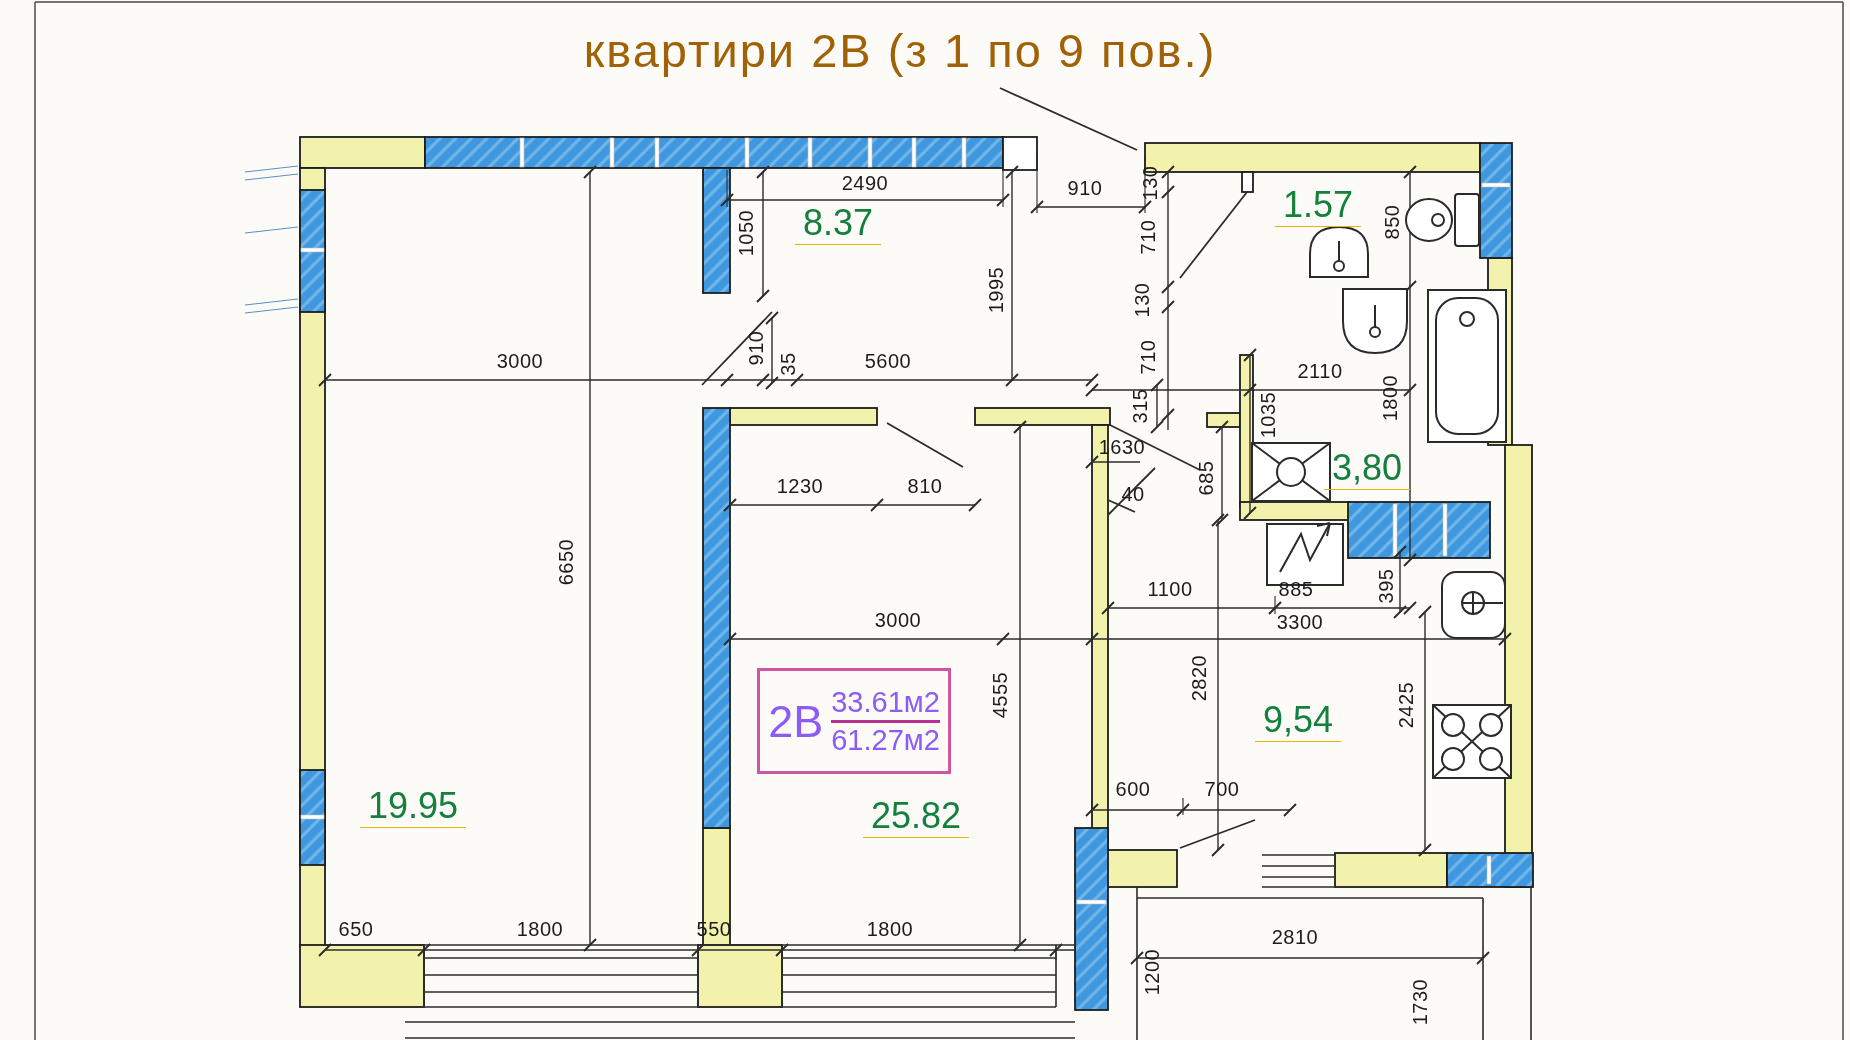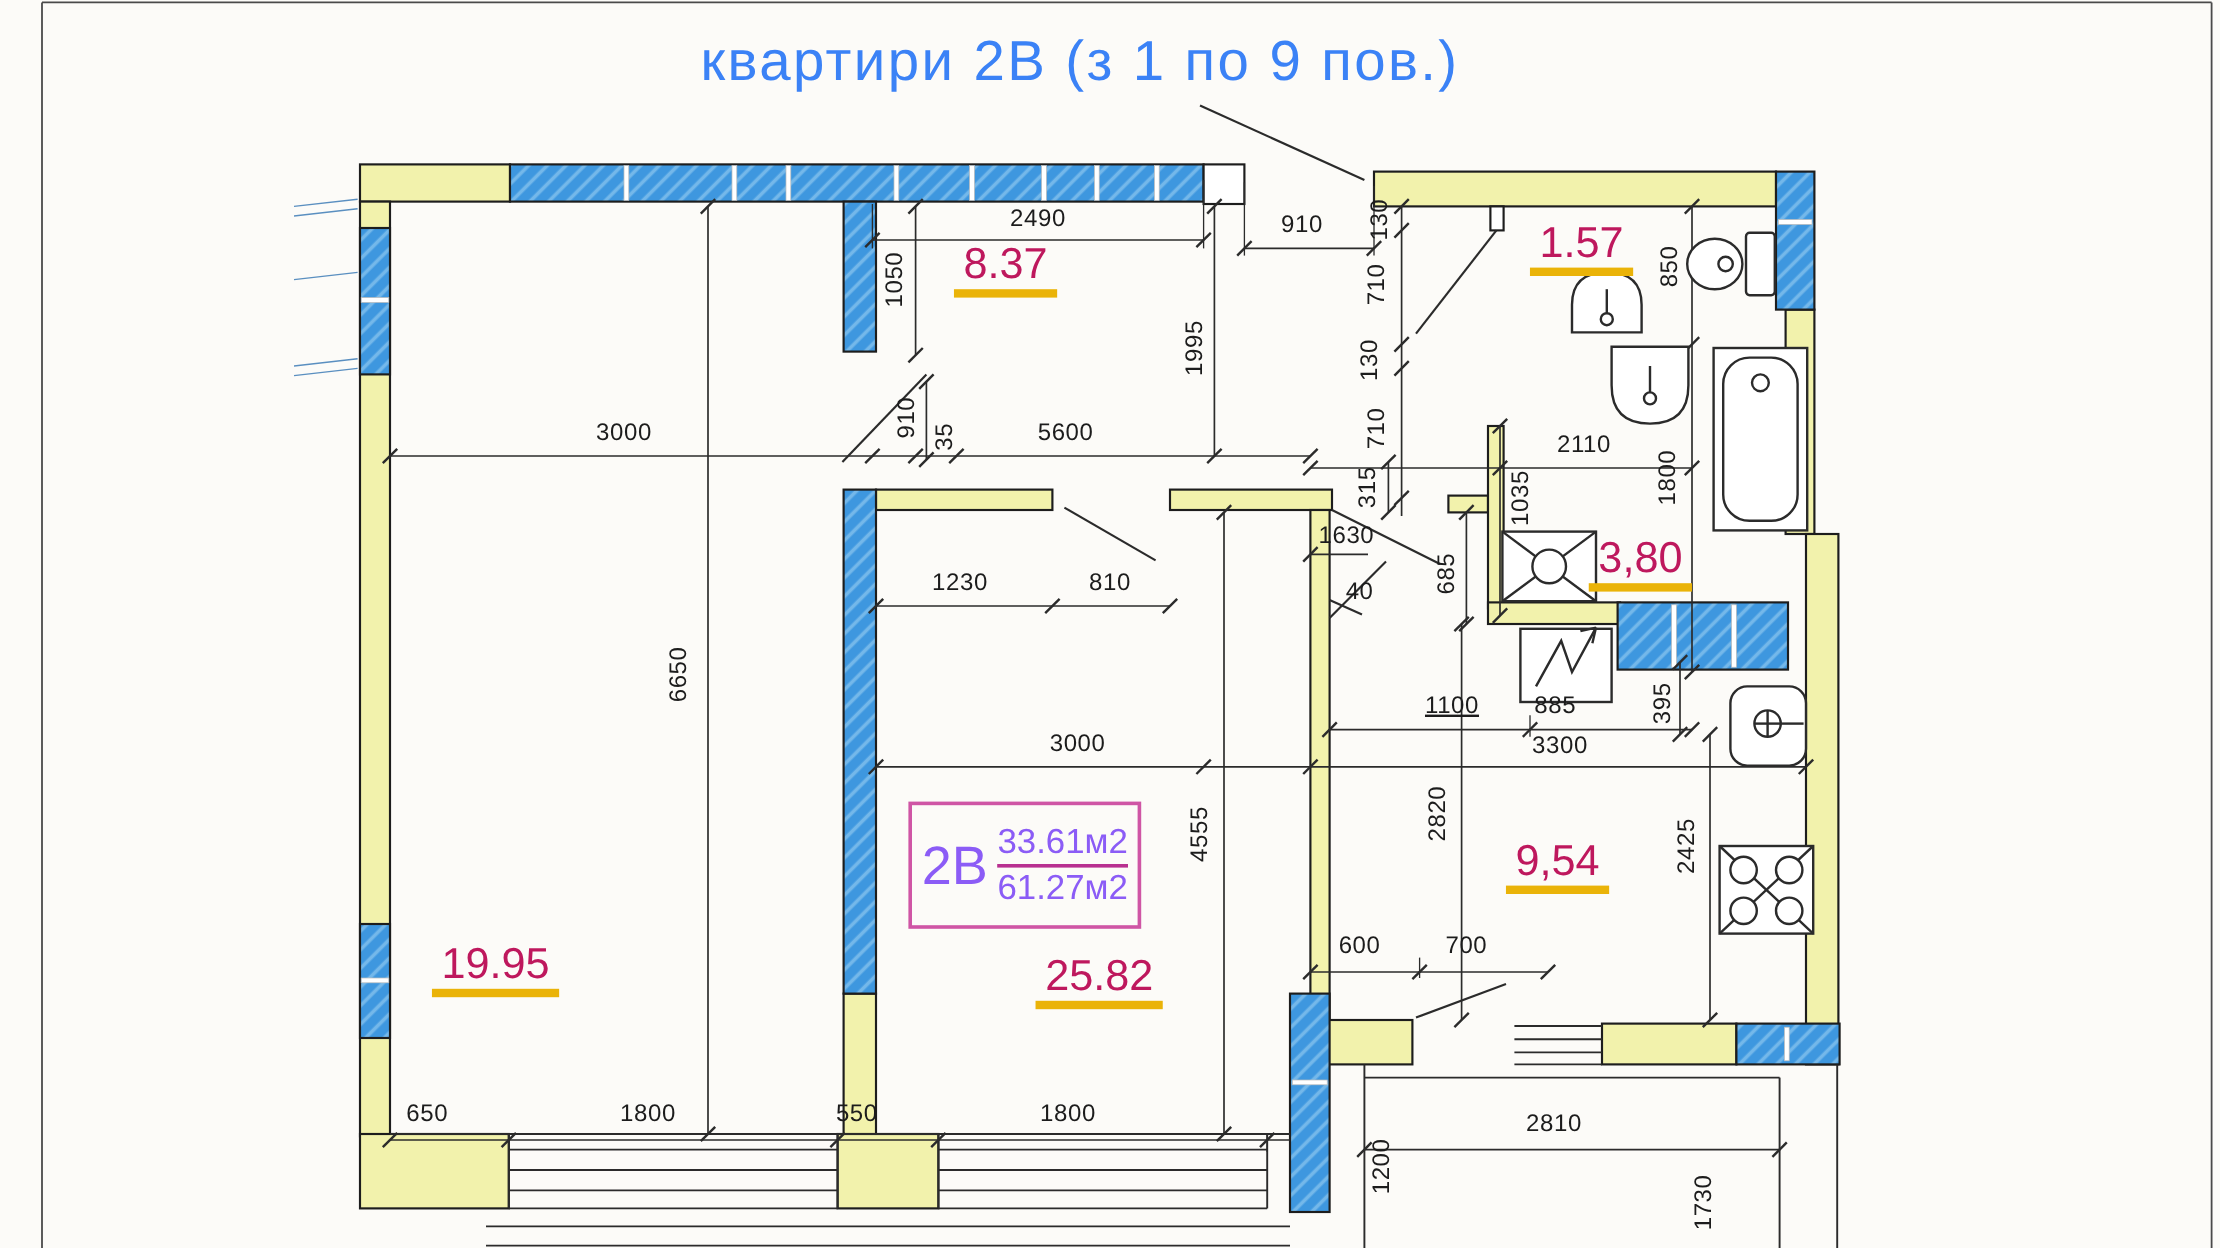--- a/index.html
+++ b/index.html
@@ -2,24 +2,24 @@
 <html><head>
 <meta charset="utf-8">
 <style>
   html,body{margin:0;padding:0;background:#ffffff;}
   #stage{position:relative;width:1850px;height:1040px;background:#fcfbf8;overflow:hidden;
          font-family:"Liberation Sans",sans-serif;}
   #plan-svg{position:absolute;left:0;top:0;}
   .dim{position:absolute;transform:translate(-50%,-50%);font-size:20px;color:#1c1c1c;
        white-space:nowrap;letter-spacing:0.5px;}
   .dim.v{transform:translate(-50%,-50%) rotate(-90deg);}
-  .room{position:absolute;transform:translate(-50%,-50%);font-size:36px;color:#be185d;
-        border-bottom:7px solid #eab308;padding:0 8px 3px;line-height:1;white-space:nowrap;}
+  .room{position:absolute;transform:translate(-50%,-50%);font-size:36px;color:#15803d;
+        border-bottom:1px solid #eab308;padding:0 8px 3px;line-height:1;white-space:nowrap;}
   #title{position:absolute;left:900px;top:50px;transform:translate(-50%,-50%);
-         font-size:47px;color:#3b82f6;letter-spacing:2px;white-space:nowrap;}
+         font-size:47px;color:#a16207;letter-spacing:2px;white-space:nowrap;}
   #apt-box{position:absolute;left:757px;top:668px;width:188px;height:100px;
            border:3px solid #cf55a5;color:#8b5cf6;display:flex;align-items:center;
            justify-content:center;gap:8px;background:transparent;}
   #apt-box .unit{font-size:45px;line-height:1;}
   #apt-box .frac{display:flex;flex-direction:column;font-size:29px;line-height:1.2;text-align:center;}
   #apt-box .frac .top{border-bottom:3px solid #b83090;text-align:right;}
 </style>
 </head>
 <body>
 
@@ -315,21 +315,21 @@
       <div class="dim v" style="left: 756px; top: 348px;">910</div>
       <div class="dim v" style="left: 788px; top: 364px;">35</div>
       <div class="dim" style="left: 800px; top: 486px;">1230</div>
       <div class="dim" style="left: 925px; top: 486px;">810</div>
       <div class="dim" style="left: 1122px; top: 447px;">1630</div>
       <div class="dim" style="left: 1133px; top: 494px;">40</div>
       <div class="dim v" style="left: 1206px; top: 478px;">685</div>
       <div class="dim v" style="left: 566px; top: 562px;">6650</div>
       <div class="dim" style="left: 898px; top: 620px;">3000</div>
       <div class="dim v" style="left: 1000px; top: 695px;">4555</div>
-      <div class="dim" style="left: 1210px; top: 589px; text-decoration: underline;">1100</div>
+      <div class="dim" style="left: 1170px; top: 589px;">1100</div>
       <div class="dim" style="left: 1296px; top: 589px;">885</div>
       <div class="dim" style="left: 1300px; top: 622px;">3300</div>
       <div class="dim v" style="left: 1386px; top: 586px;">395</div>
       <div class="dim v" style="left: 1199px; top: 678px;">2820</div>
       <div class="dim v" style="left: 1406px; top: 705px;">2425</div>
       <div class="dim" style="left: 1133px; top: 789px;">600</div>
       <div class="dim" style="left: 1222px; top: 789px;">700</div>
       <div class="dim" style="left: 356px; top: 929px;">650</div>
       <div class="dim" style="left: 540px; top: 929px;">1800</div>
       <div class="dim" style="left: 714px; top: 929px;">550</div>

